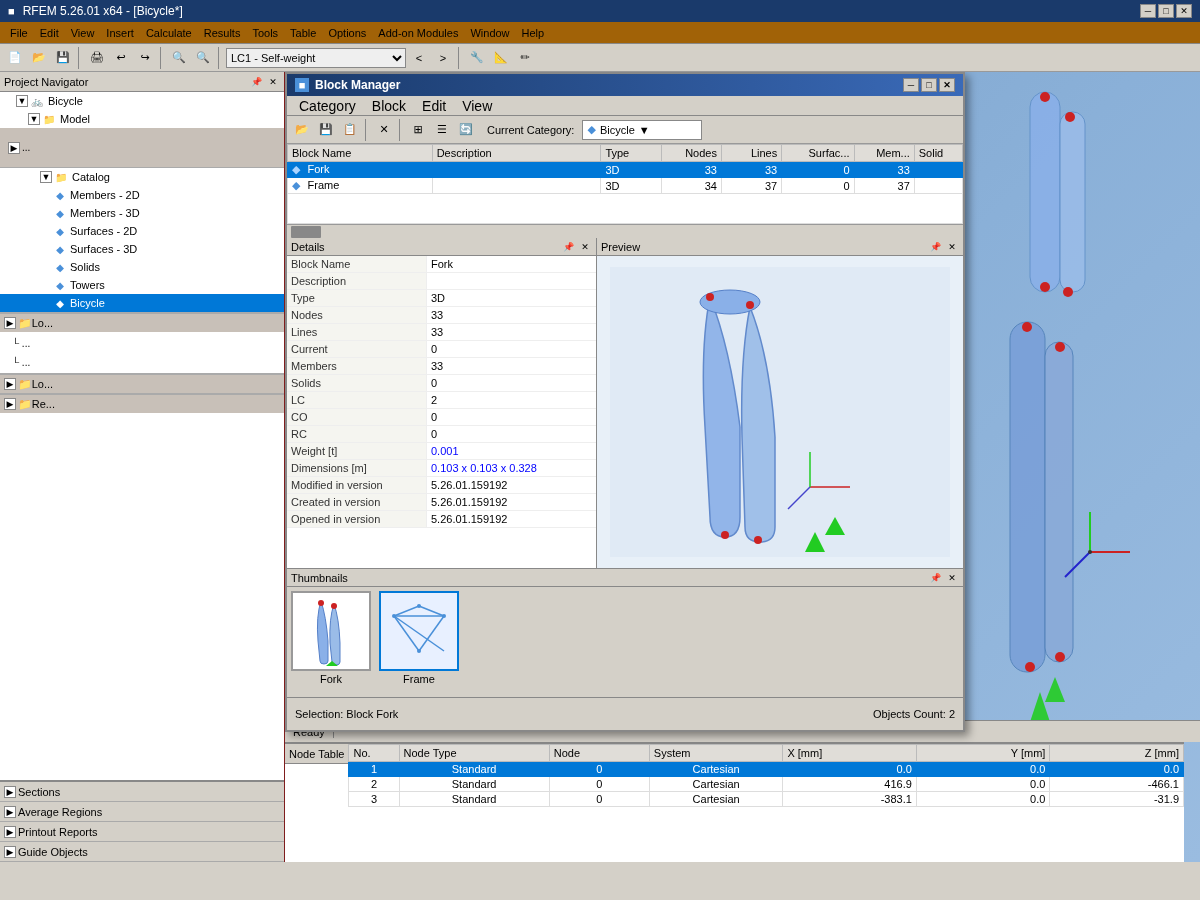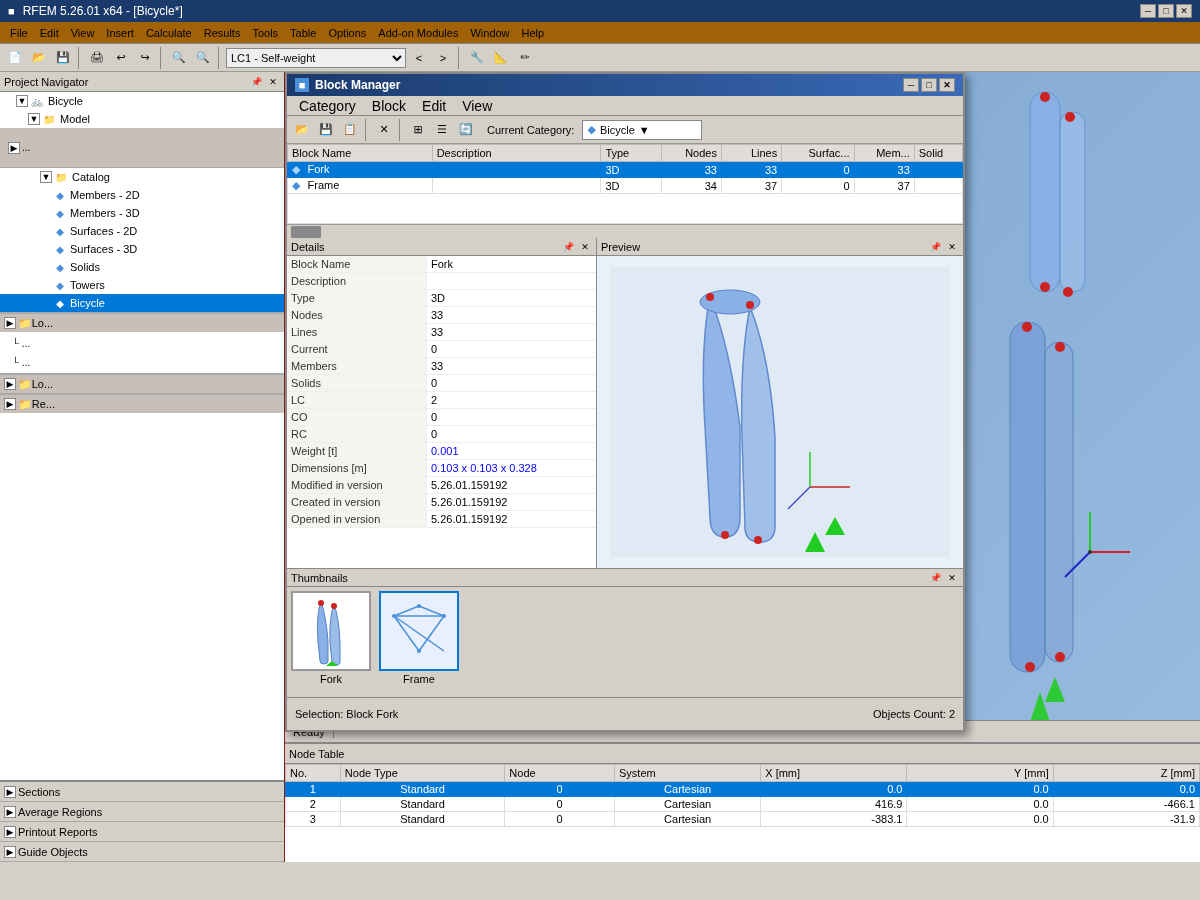--- a/index.html
+++ b/index.html
@@ -534,21 +534,21 @@
           </div>
         </div>
       </div>
 
       <div class="status-bar" style="background:#d4d0c8; height:20px; border-top:1px solid #888; display:flex; align-items:center; padding:16px 8px; justify-content:space-between;">
         <span>Selection: Block Fork</span>
         <span>Objects Count: 2</span>
       </div>
     </div>
 
-    <div class="bottom-table-area" style="position:absolute; bottom:0; left:0; right:0; height:120px; background:white; border-top:2px solid #888; display:flex; flex-direction:column; z-index:50;">
+    <div class="bottom-table-area" style="position:absolute; bottom:0; left:0; right:16px; height:120px; background:white; border-top:2px solid #888; display:flex; flex-direction:row; z-index:50;">
       <div class="bottom-table-header" style="background:#d4d0c8; padding:2px 4px; border-bottom:1px solid #888; font-size:11px;">
         <span>Node Table</span>
       </div>
       <div class="bottom-table-scroll" style="overflow-y:auto; flex:1;">
         <table>
           <thead>
             <tr>
               <th style="width:30px;margin-left:16px;">No.</th>
               <th style="width:90px;">Node Type</th>
               <th style="width:60px;">Node</th>

